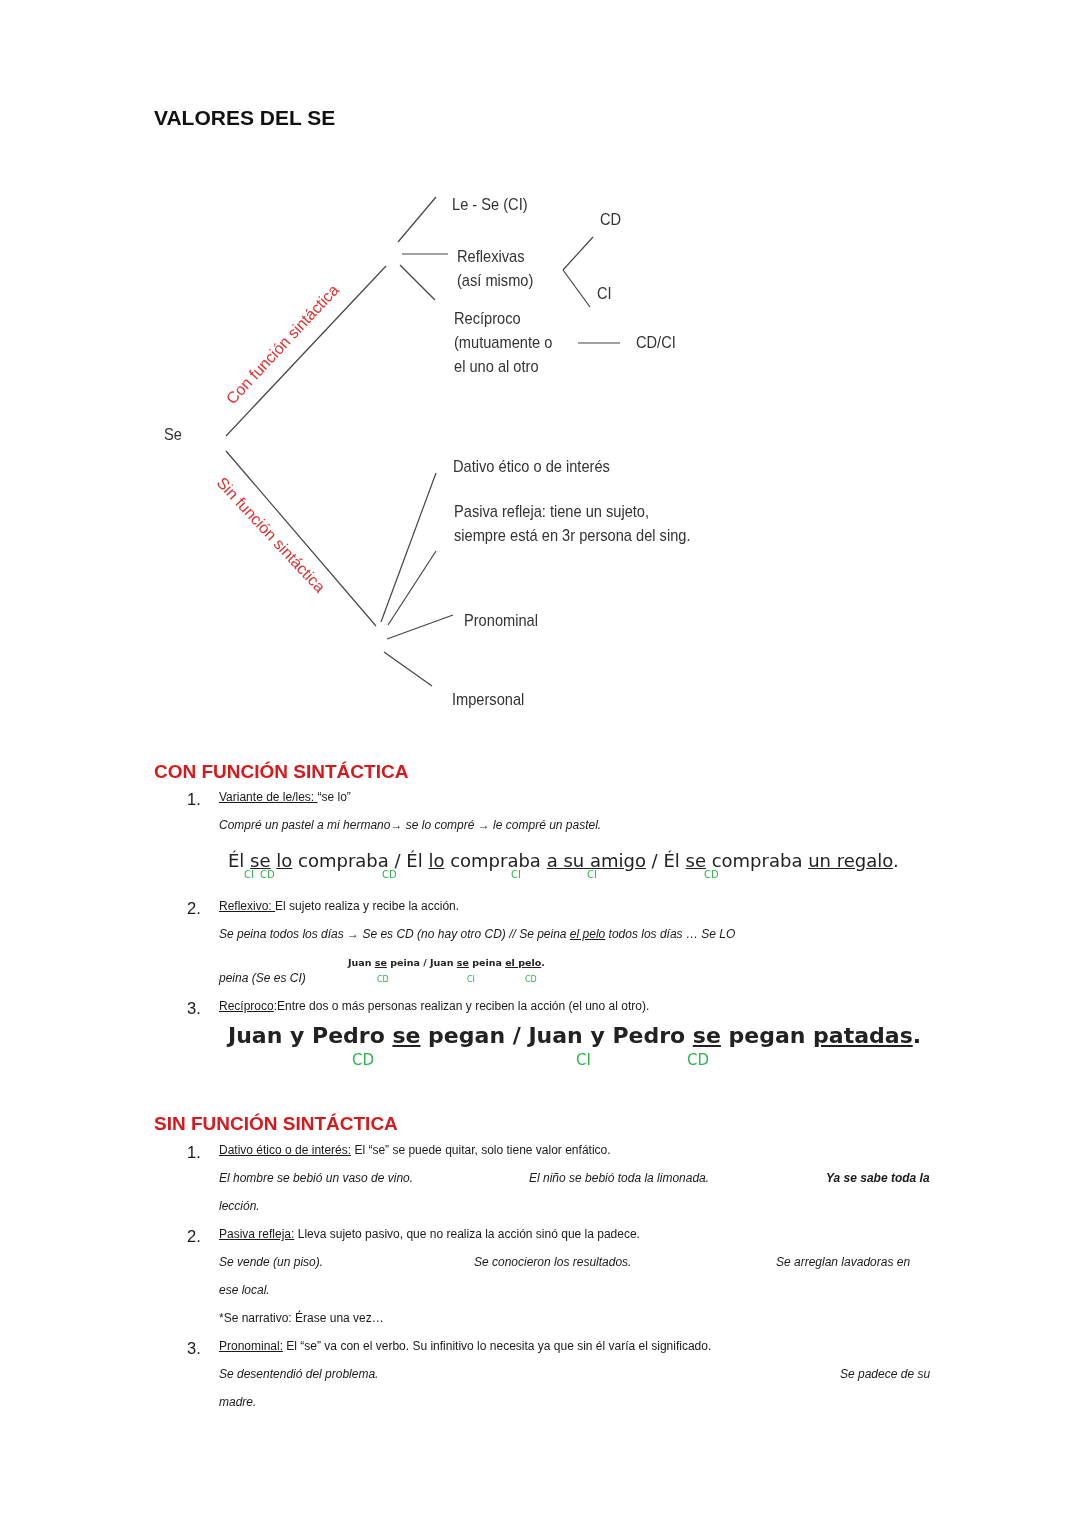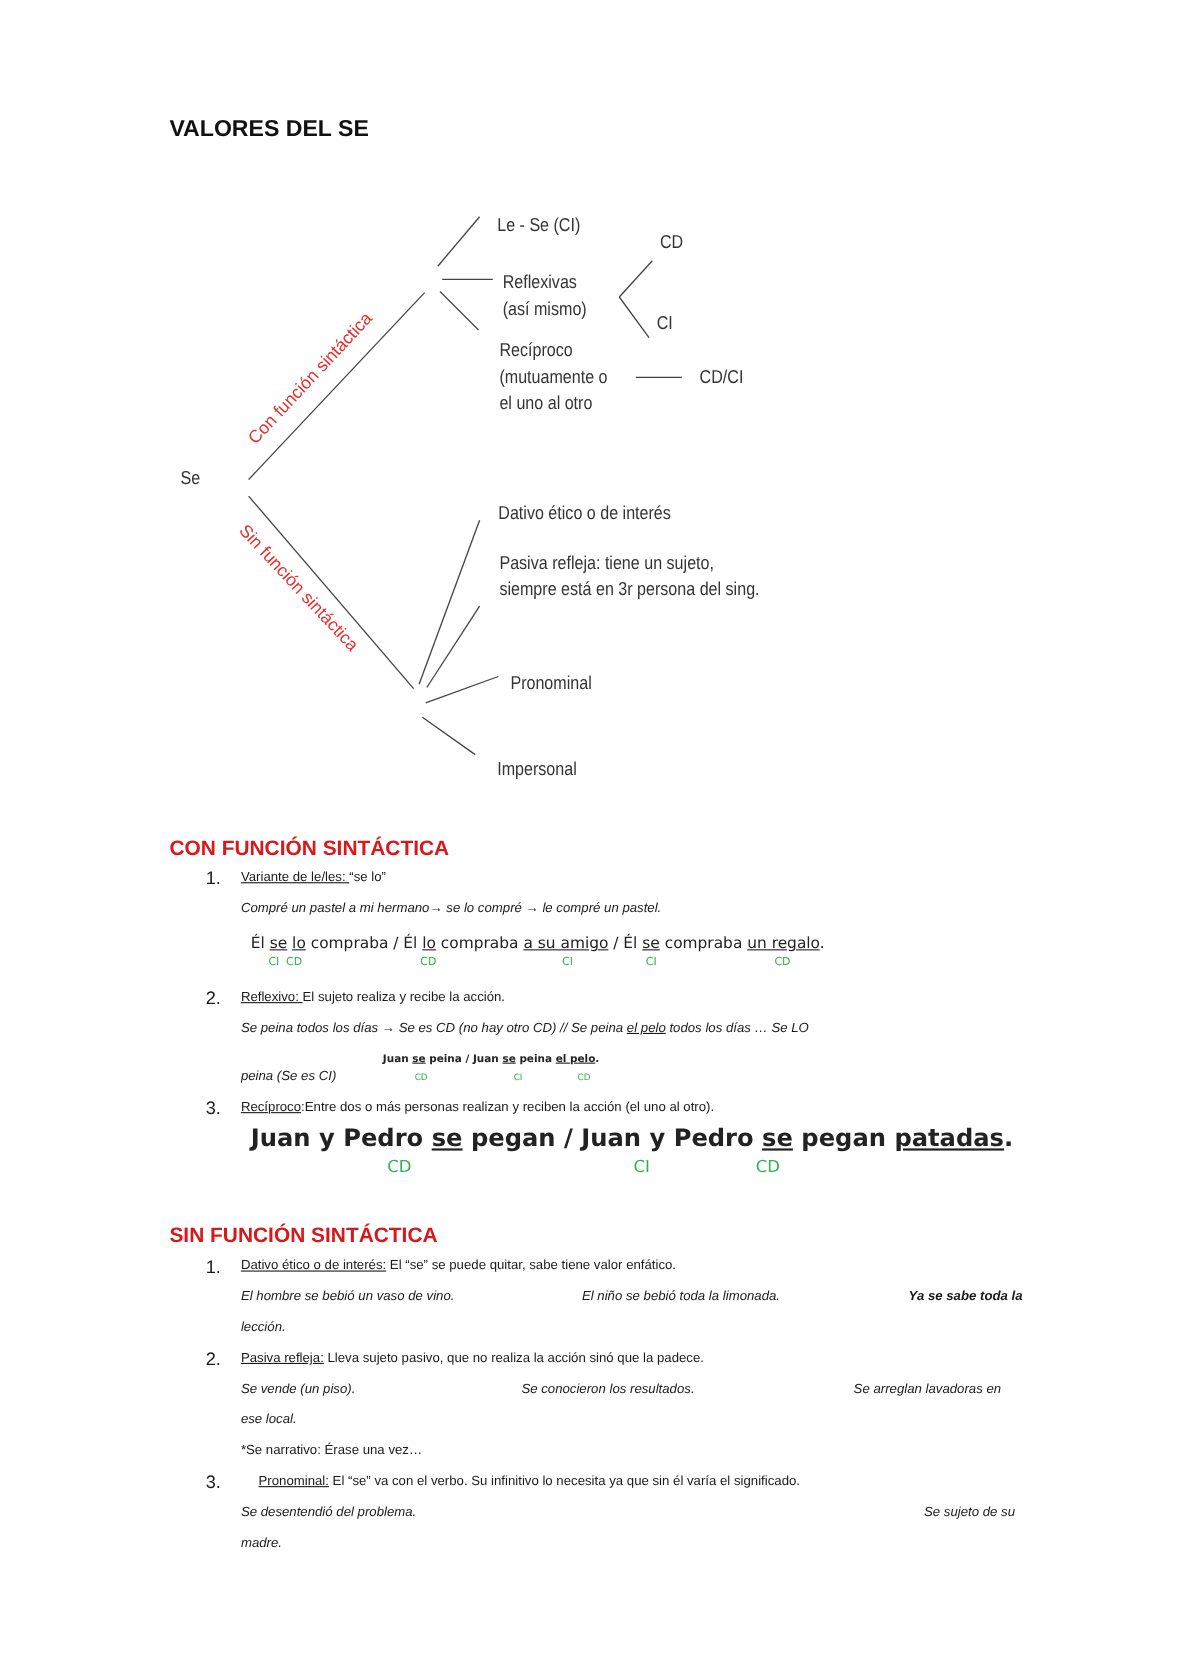--- a/index.html
+++ b/index.html
@@ -66,21 +66,21 @@
 <div class="abs dg" style="left:464px; top:609px;">Pronominal</div>
 <div class="abs dg" style="left:452px; top:688px;">Impersonal</div>
 
 <div class="abs h2" style="top:761px;">CON FUNCIÓN SINTÁCTICA</div>
 
 <div class="num" style="top:790px;">1.</div>
 <div class="abs li" style="left:219px; top:790px;">
   <span class="u">Variante de le/les: </span><span>“se lo”</span>
 </div>
 <div class="abs li it" style="left:219px; top:818px;">Compré un pastel a mi hermano→ se lo compré → le compré un pastel.</div>
-<div class="abs ex" style="left:228px; top:850px; font-size:14px;">
+<div class="abs ex" style="left:228px; top:850px; font-size:18px;">
   <span>Él </span><u>se</u><span> </span><u>lo</u><span> compraba / Él </span><u>lo</u><span> compraba </span><u>a su amigo</u><span> / Él </span><u>se</u><span> compraba </span><u>un regalo</u><span>.</span>
 </div>
 <div class="tag" style="left:244px; top:869px; font-size:10px;">CI</div>
 <div class="tag" style="left:260px; top:869px; font-size:10px;">CD</div>
 <div class="tag" style="left:382px; top:869px; font-size:10px;">CD</div>
 <div class="tag" style="left:511px; top:869px; font-size:10px;">CI</div>
 <div class="tag" style="left:587px; top:869px; font-size:10px;">CI</div>
 <div class="tag" style="left:704px; top:869px; font-size:10px;">CD</div>
 
 <div class="num" style="top:899px;">2.</div>
@@ -106,36 +106,36 @@
   <span>Juan y Pedro </span><u>se</u><span> pegan / Juan y Pedro </span><u>se</u><span> pegan </span><u>patadas</u><span>.</span>
 </div>
 <div class="tag" style="left:352px; top:1051px; font-size:15px;">CD</div>
 <div class="tag" style="left:576px; top:1051px; font-size:15px;">CI</div>
 <div class="tag" style="left:687px; top:1051px; font-size:15px;">CD</div>
 
 <div class="abs h2" style="top:1113px;">SIN FUNCIÓN SINTÁCTICA</div>
 
 <div class="num" style="top:1143px;">1.</div>
 <div class="abs li" style="left:219px; top:1143px;">
-  <span class="u">Dativo ético o de interés:</span><span> El “se” se puede quitar, sabe tiene valor enfático.</span>
+  <span class="u">Dativo ético o de interés:</span><span> El “se” se puede quitar, solo tiene valor enfático.</span>
 </div>
 <div class="abs li it" style="left:219px; top:1171px;">El hombre se bebió un vaso de vino.</div>
 <div class="abs li it" style="left:529px; top:1171px;">El niño se bebió toda la limonada.</div>
 <div class="abs li it" style="left:826px; top:1171px;font-weight:bold;">Ya se sabe toda la</div>
 <div class="abs li it" style="left:219px; top:1199px;">lección.</div>
 
 <div class="num" style="top:1227px;">2.</div>
 <div class="abs li" style="left:219px; top:1227px;">
   <span class="u">Pasiva refleja:</span><span> Lleva sujeto pasivo, que no realiza la acción sinó que la padece.</span>
 </div>
 <div class="abs li it" style="left:219px; top:1255px;">Se vende (un piso).</div>
 <div class="abs li it" style="left:474px; top:1255px;">Se conocieron los resultados.</div>
 <div class="abs li it" style="left:776px; top:1255px;">Se arreglan lavadoras en</div>
 <div class="abs li it" style="left:219px; top:1283px;">ese local.</div>
 <div class="abs li" style="left:219px; top:1311px;">*Se narrativo: Érase una vez…</div>
 
 <div class="num" style="top:1339px;">3.</div>
-<div class="abs li" style="left:219px; top:1339px;margin-left:16px;">
+<div class="abs li" style="left:219px; top:1339px;">
   <span class="u">Pronominal:</span><span> El “se” va con el verbo. Su infinitivo lo necesita ya que sin él varía el significado.</span>
 </div>
 <div class="abs li it" style="left:219px; top:1367px;">Se desentendió del problema.</div>
-<div class="abs li it" style="left:840px; top:1367px;">Se sujeto de su</div>
+<div class="abs li it" style="left:840px; top:1367px;">Se padece de su</div>
 <div class="abs li it" style="left:219px; top:1395px;">madre.</div>
 
 </body></html>

